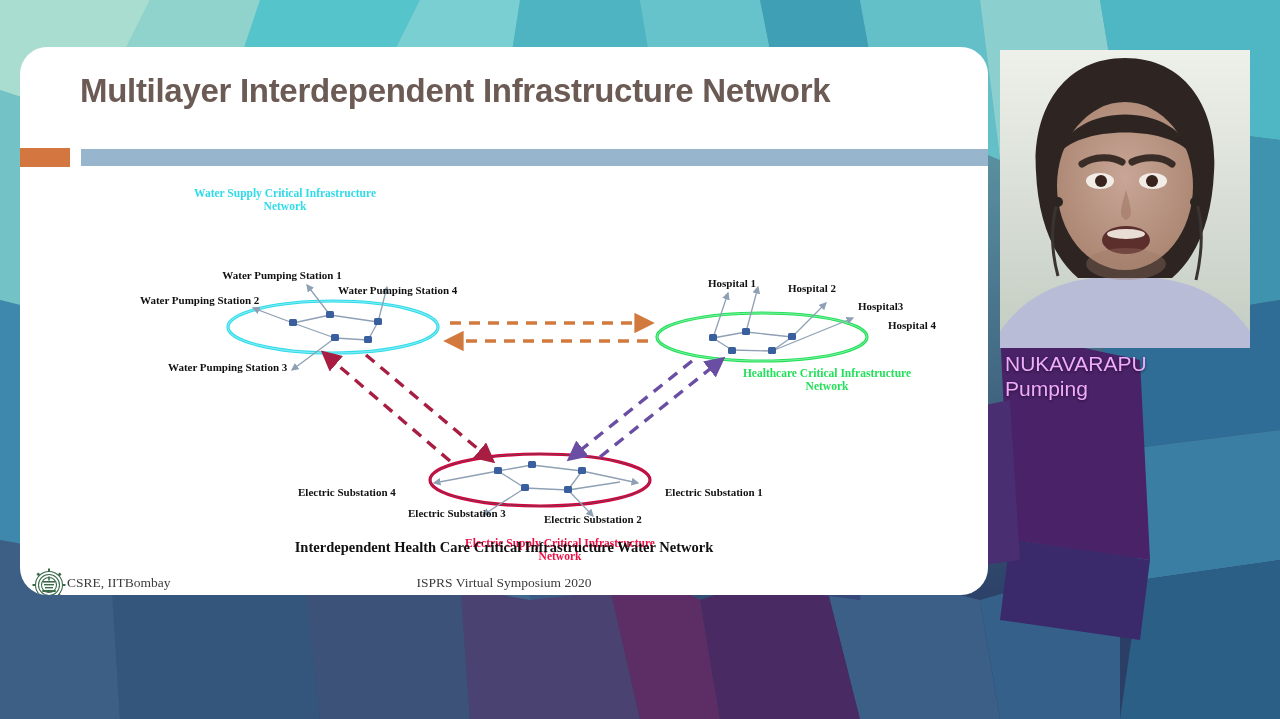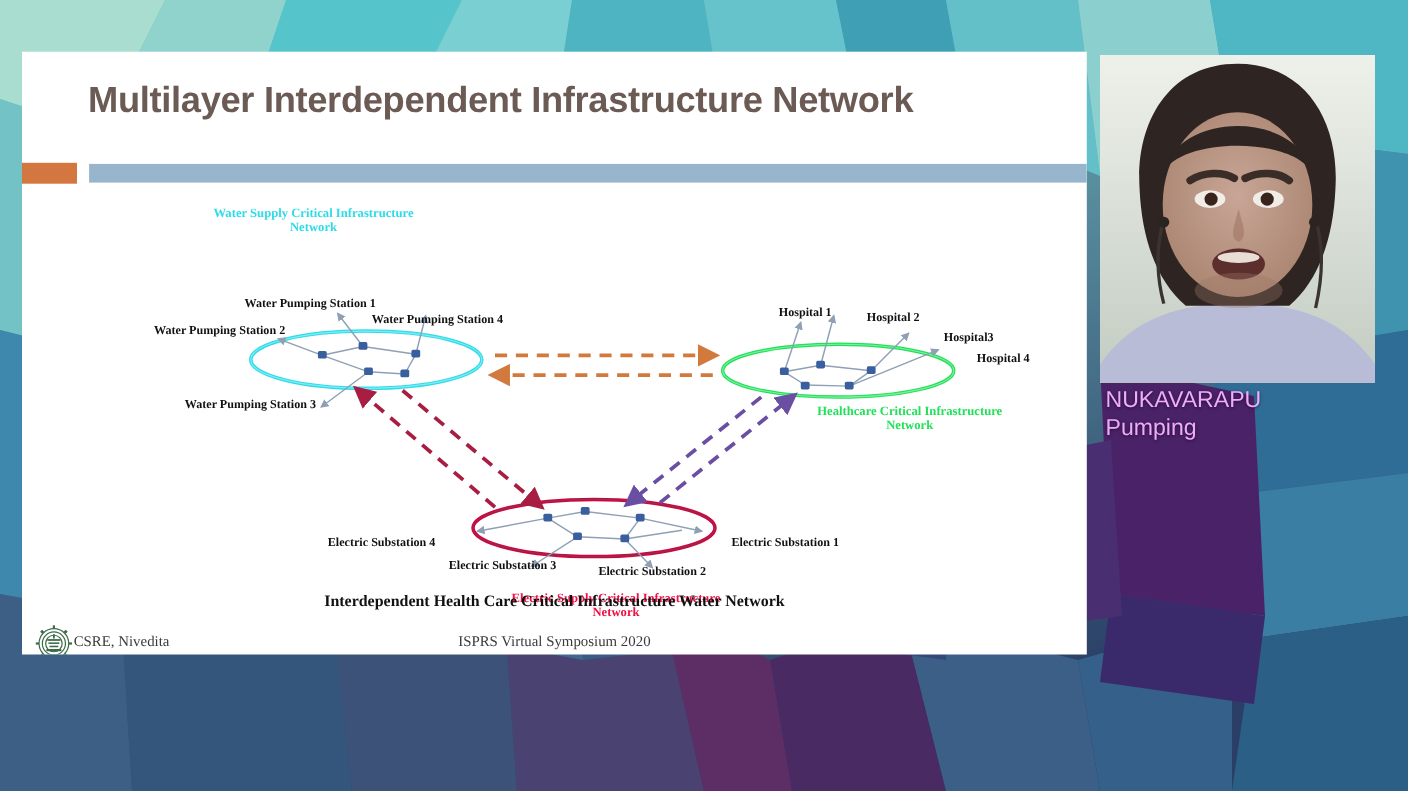--- a/index.html
+++ b/index.html
@@ -9,21 +9,21 @@
   }
   #stage{position:absolute;inset:0;width:1280px;height:719px;overflow:hidden;}
 
   
   .bg{position:absolute;inset:0;}
   .bg svg{display:block;width:1280px;height:719px;}
 
   
   .slide{
     position:absolute;left:20px;top:47px;width:968px;height:548px;
-    background:#ffffff;overflow:hidden;
+    background:#ffffff;overflow:hidden;border-radius:27px;
   }
   .slide-title{
     position:absolute;left:60px;top:26px;width:900px;
     font-size:33px;font-weight:bold;color:#6c5b55;
     letter-spacing:-0.3px;line-height:1.1;white-space:nowrap;
   }
   .accent-orange{position:absolute;left:0px;top:101px;width:50px;height:19px;background:#d4763f;}
   .accent-blue{position:absolute;left:61px;top:102px;width:907px;height:17px;background:#97b6ce;}
 
   
@@ -265,21 +265,21 @@
           <rect x="0.5" y="16" width="3" height="2"></rect>
           <rect x="30.5" y="16" width="3" height="2"></rect>
           <rect x="5" y="5" width="2.6" height="2.6" transform="rotate(45 6.3 6.3)"></rect>
           <rect x="26.4" y="5" width="2.6" height="2.6" transform="rotate(45 27.7 6.3)"></rect>
           <rect x="5" y="26.4" width="2.6" height="2.6" transform="rotate(45 6.3 27.7)"></rect>
           <rect x="26.4" y="26.4" width="2.6" height="2.6" transform="rotate(45 27.7 27.7)"></rect>
         </g>
       </svg>
     </div>
 
-    <div class="footer-left">CSRE, Nivedita</div>
+    <div class="footer-left">CSRE, IITBombay</div>
     <div class="footer-center">ISPRS Virtual Symposium 2020</div>
   </div>
 
   <div class="cam">
     <svg viewBox="0 0 250 298" preserveAspectRatio="none">
       <defs>
         <linearGradient id="wall" x1="0" y1="0" x2="0" y2="1">
           <stop offset="0" stop-color="#eef1ea"></stop>
           <stop offset="1" stop-color="#c3ccc2"></stop>
         </linearGradient>

